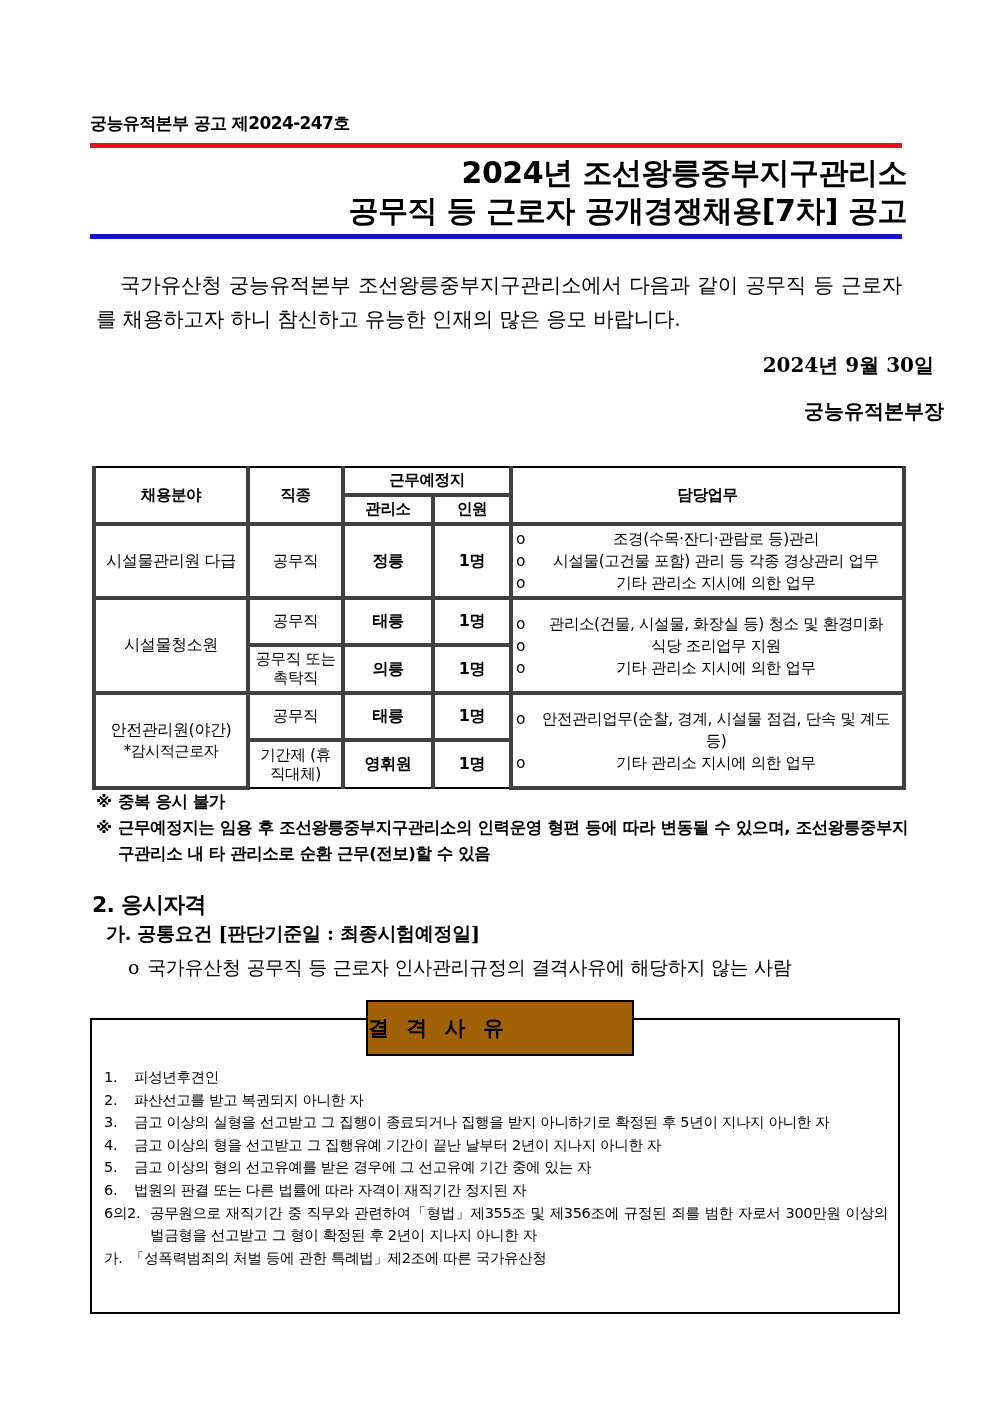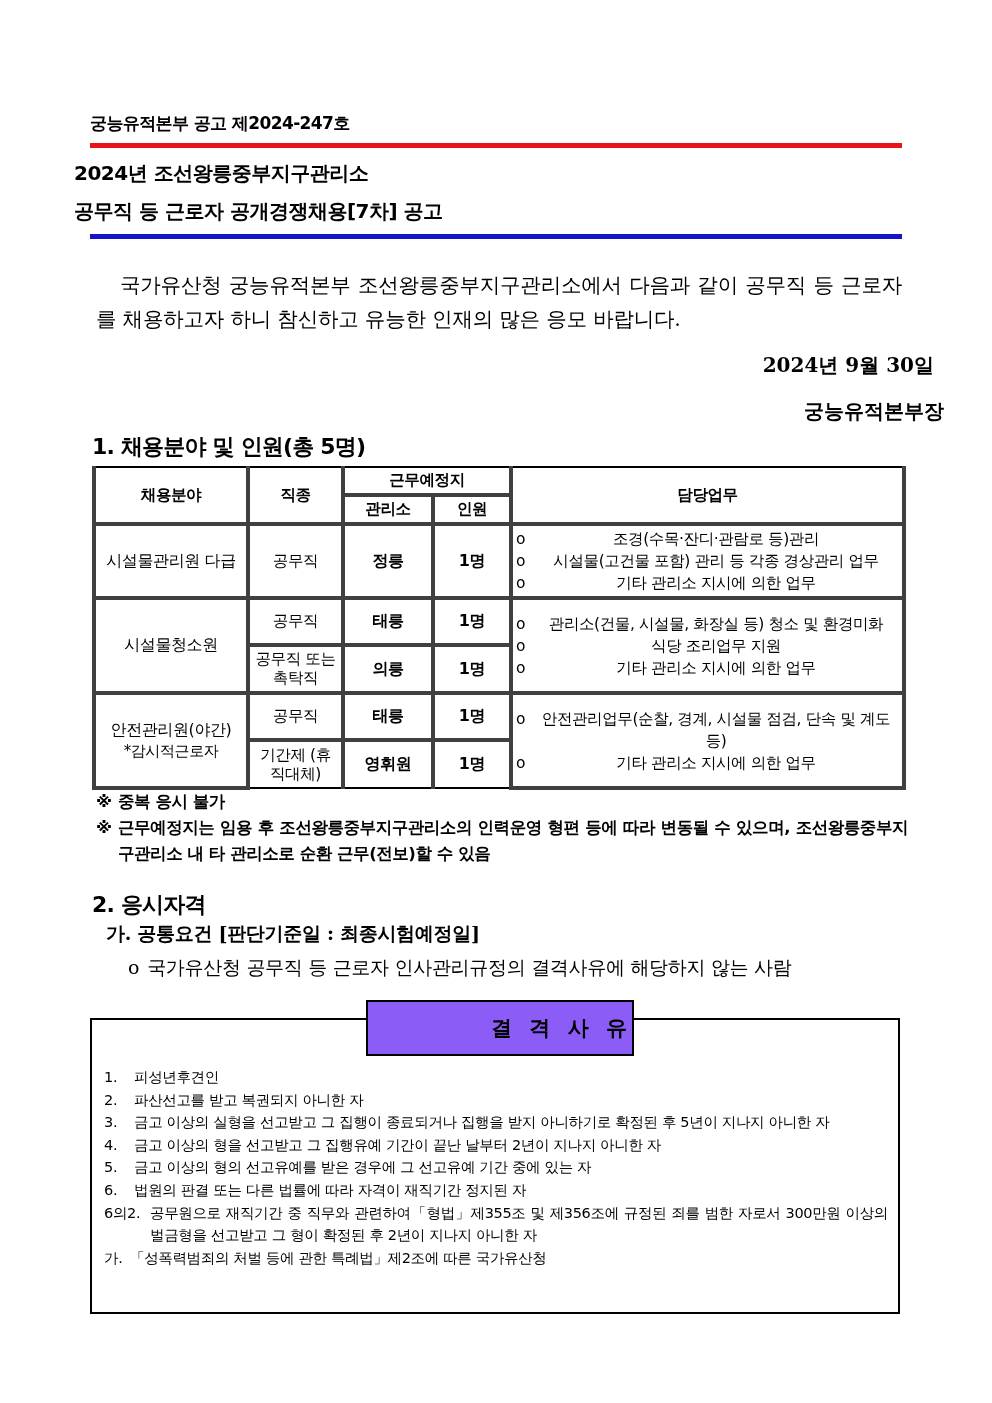--- a/index.html
+++ b/index.html
@@ -42,25 +42,25 @@
     height: 5px;
     background: #E8131A;
   }
   .rule-blue {
     top: 234px;
     height: 5px;
     background: #1414CC;
   }
   .doc-title {
     position: absolute;
-    left: 74px;
+    left: 95px;
     top: 154px;
     width: 812px;
-    text-align: left;
-    font-size: 20px;
+    text-align: right;
+    font-size: 30px;
     font-weight: bold;
     line-height: 38px;
     letter-spacing: -0.5px;
   }
   .doc-title .line { display: block; }
 
   
   .intro {
     position: absolute;
     left: 96px;
@@ -212,22 +212,22 @@
     box-sizing: border-box;
   }
   .dq-tab {
     position: absolute;
     left: 366px;
     top: 1000px;
     width: 268px;
     height: 56px;
     border: 2px solid #000;
     box-sizing: border-box;
-    background: #8b5cf6;
-    text-align: right;
+    background: #a16207;
+    text-align: left;
     line-height: 52px;
     font-family: "DejaVu Serif", "Liberation Serif", serif;
     font-size: 21px;
     font-weight: bold;
     letter-spacing: 5px;
     z-index: 3;
   }
   .dq-list {
     position: absolute;
     left: 104px;
@@ -264,21 +264,20 @@
     <span class="line">2024년 조선왕릉중부지구관리소</span>
     <span class="line">공무직 등 근로자 공개경쟁채용[7차] 공고</span>
   </div>
 
   <div class="rule rule-blue"></div>
 
   <div class="intro">국가유산청 궁능유적본부 조선왕릉중부지구관리소에서 다음과 같이 공무직 등 근로자를 채용하고자 하니 참신하고 유능한 인재의 많은 응모 바랍니다.</div>
   <div class="sign-date">2024년 9월 30일</div>
   <div class="sign-org">궁능유적본부장</div>
 
-  <div class="sec-heading" id="sec1-heading">1. 채용분야 및 인원(총 5명)</div>
 
   <table class="recruit">
     <colgroup>
       <col style="width:154px">
       <col style="width:95px">
       <col style="width:90px">
       <col style="width:78px">
       <col style="width:393px">
     </colgroup>
     <thead>

